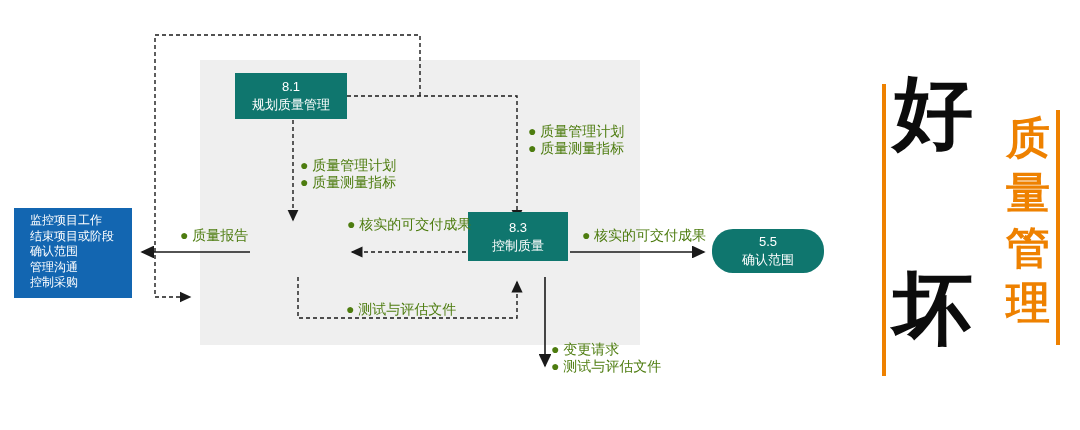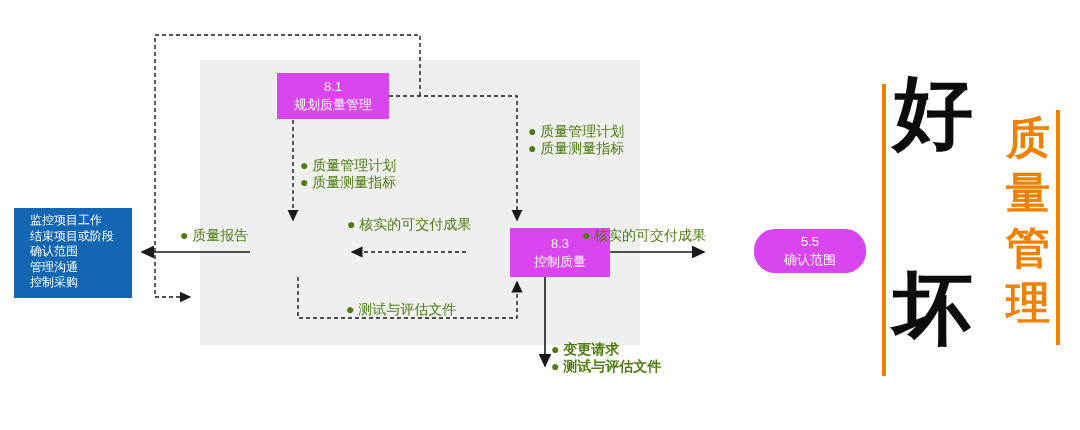--- a/index.html
+++ b/index.html
@@ -2,38 +2,38 @@
 <html><head>
 <meta charset="utf-8">
 <style>
   * { margin:0; padding:0; box-sizing:border-box; }
   html,body { background:#ffffff; }
   body { font-family:"Liberation Sans", sans-serif; }
   .canvas { position:relative; width:1080px; height:430px; background:#ffffff; overflow:hidden; }
 
   .gray-bg { position:absolute; left:200px; top:60px; width:440px; height:285px; background:#efefef; }
 
-  .pbox { position:absolute; background:#d946ef; color:#ffffff; display:flex; flex-direction:column;
-          align-items:center; justify-content:center; text-align:left; font-size:13px; line-height:18px;margin-left:42px; }
+  .pbox { position:absolute; background:#0f766e; color:#ffffff; display:flex; flex-direction:column;
+          align-items:center; justify-content:center; text-align:left; font-size:13px; line-height:18px; }
   .pbox-plan    { left:235px; top:73px;  width:112px; height:46px; }
   .pbox-manage  { left:252px; top:228px; width:92px;  height:49px; }
-  .pbox-control { left:468px; top:228px; width:100px; height:49px; }
+  .pbox-control { left:468px; top:212px; width:100px; height:49px; }
   .pbox-validate{ left:712px; top:229px; width:112px; height:44px;border-radius:21px; }
 
   .ext-box { position:absolute; left:14px; top:208px; width:118px; height:90px; background:#1366b1;
              color:#ffffff; font-size:12px; line-height:15.5px; padding:5px 16px; }
 
   .lbl { position:absolute; font-size:14px; color:#4d7c0f; line-height:17px; white-space:nowrap; }
   .lbl-plan-to-manage { left:300px; top:157px; }
   .lbl-plan-to-control{ left:528px; top:123px; }
   .lbl-control-to-manage { left:347px; top:216px; }
   .lbl-quality-report { left:172px; top:227px;margin-left:8px; }
   .lbl-verified { left:582px; top:227px;font-family:Liberation Serif, serif; }
   .lbl-test-eval { left:346px; top:301px; }
-  .lbl-outputs { left:551px; top:341px;font-weight:bold; }
+  .lbl-outputs { left:551px; top:341px; }
 
   svg.arrows { position:absolute; left:0; top:0; width:1080px; height:430px; }
   .sline { stroke:#1a1a1a; stroke-width:1.6; fill:none; }
   .dline { stroke:#1a1a1a; stroke-width:1.4; fill:none; stroke-dasharray:4 3; }
 
   .big-char { position:absolute; left:890px; width:86px; text-align:center; font-size:80px; font-weight:bold;
               color:#0c0c0c; font-family:"DejaVu Serif", serif; line-height:100px; }
   .big-good { top:62px; }
   .big-bad  { top:258px; }
   .v-line { position:absolute; width:4px; background:#ee8100; }

